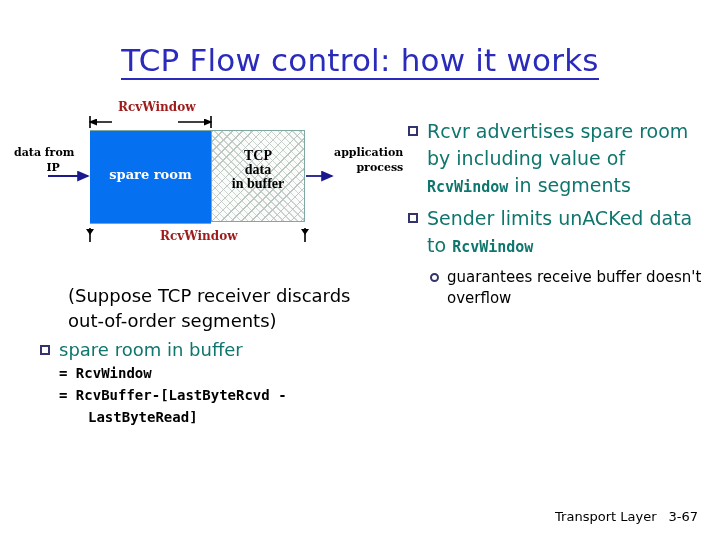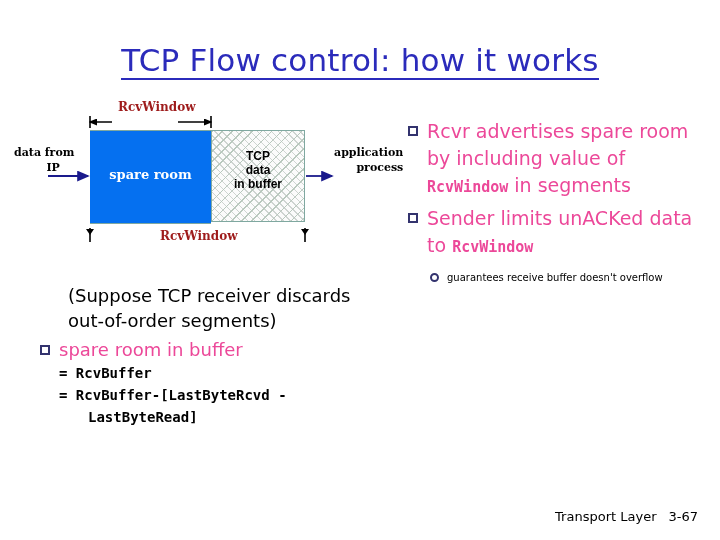--- a/index.html
+++ b/index.html
@@ -85,23 +85,23 @@
     background-color: #fbfbfb;
     background-image:
       repeating-linear-gradient(135deg, #b8c8bd 0px, #b8c8bd 1px, rgba(0,0,0,0) 1px, rgba(0,0,0,0) 7px),
       repeating-linear-gradient(45deg, rgba(170,180,175,0.55) 0px, rgba(170,180,175,0.55) 1px, rgba(0,0,0,0) 1px, rgba(0,0,0,0) 5px);
   }
   #buffer-hatch .hatch-text {
     position: absolute;
     left: 0; right: 0;
     top: 18px;
     text-align: center;
-    font-family: Liberation Sans, sans-serif;
-    font-weight: bold;
-    font-size: 12px;
+    font-family: Liberation Serif, serif;
+    font-weight: bold;
+    font-size: 14px;
     color: #000000;
     line-height: 14px;
   }
 
   
   .side-label {
     position: absolute;
     font-family: "DejaVu Serif", serif;
     font-weight: bold;
     font-size: 11px;
@@ -149,21 +149,21 @@
     border: 2px solid #33336e;
     box-sizing: border-box;
     background: #ffffff;
     margin-right: 9px;
     margin-top: 8px;
     flex: 0 0 auto;
   }
   .bullet-text {
     font-family: "DejaVu Sans", sans-serif;
     font-size: 18px;
-    color: #ec4899;
+    color: #0f766e;
     line-height: 25px;
   }
   .mono-line {
     font-family: "DejaVu Sans Mono", monospace;
     font-size: 14px;
     font-weight: bold;
     color: #000000;
     line-height: 22px;
     padding-left: 19px;
   }
@@ -195,21 +195,21 @@
     border: 2px solid #33336e;
     border-radius: 50%;
     box-sizing: border-box;
     background: #ffffff;
     margin-right: 8px;
     margin-top: 6px;
     flex: 0 0 auto;
   }
   .sub-bullet-text {
     font-family: "DejaVu Sans", sans-serif;
-    font-size: 10px;
+    font-size: 15px;
     color: #000000;
     line-height: 21px;
   }
 
   
   #footer {
     position: absolute;
     right: 22px;
     bottom: 16px;
     font-family: "DejaVu Sans", sans-serif;
@@ -291,21 +291,21 @@
   <div id="suppose-note">
     <span class="hang">(Suppose TCP receiver discards out-of-order segments)</span>
   </div>
 
   <div class="bullet-row">
     <span class="sq-bullet"></span>
     <span class="bullet-text">spare room in buffer</span>
   </div>
 
   <div class="mono-line">
-    <span>= RcvBuffer</span>
+    <span>= RcvWindow</span>
   </div>
 
   <div class="mono-line">
     <span>= RcvBuffer-[LastByteRcvd -</span>
     <span class="cont">LastByteRead]</span>
   </div>
 </div>
 
 <div id="right-col">
 

